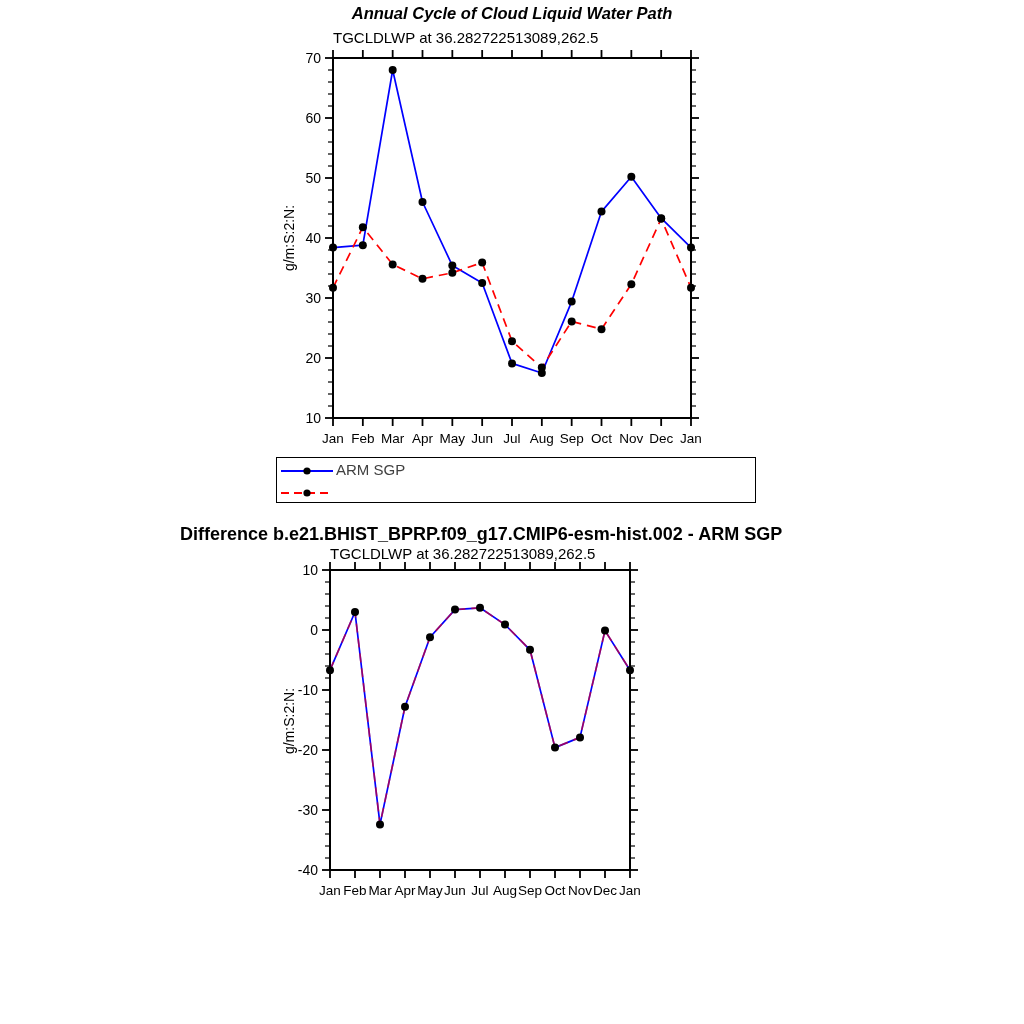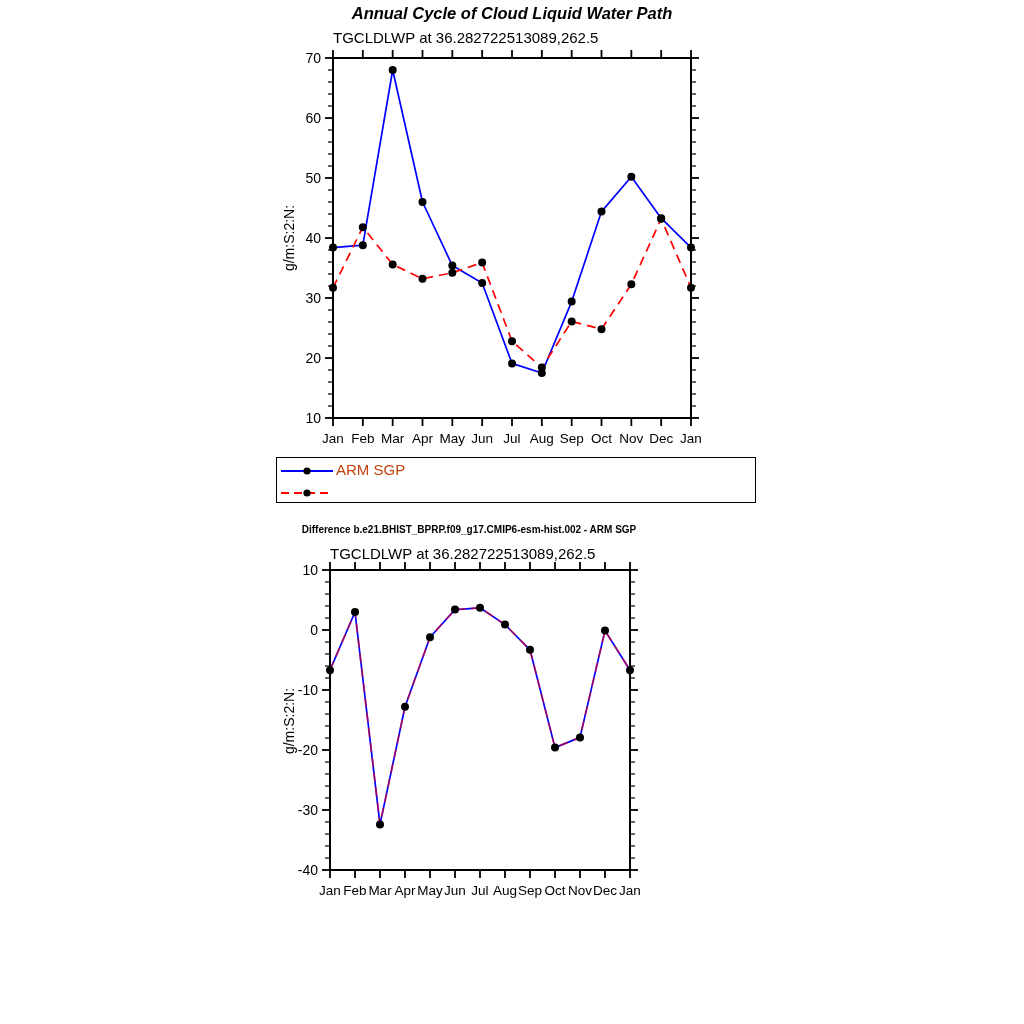--- a/index.html
+++ b/index.html
@@ -20,23 +20,23 @@
     font-size: 16.5px; font-weight: bold; color: #000;
     white-space: nowrap;
     font-style: italic;
   }
   .subtitle1 {
     left: 333px; top: 29px;
     font-size: 15px; color: #000;
     white-space: nowrap;
   }
   .title2 {
-    left: 169px; top: 524px; width: 600px;
+    left: 180px; top: 524px; width: 600px;
     text-align: center;
-    font-size: 10px; font-weight: bold; color: #000;
+    font-size: 18px; font-weight: bold; color: #000;
     white-space: nowrap;
   }
   .subtitle2 {
     left: 330px; top: 545px;
     font-size: 15px; color: #000;
     white-space: nowrap;
   }
   .ylabel {
     font-size: 14px; color: #000;
     white-space: nowrap;
@@ -54,21 +54,21 @@
     border: 1px solid #000;
     display: flex; flex-direction: column; justify-content: center;
     background: #fff;
   }
   .legend-row {
     display: flex; align-items: center;
     height: 22px; padding-left: 3px;
     white-space: nowrap;
   }
   .legend-sample { width: 54px; height: 12px; display: inline-block; flex: 0 0 54px; }
-  .legend-label { font-size: 15px; color: #c2410c; margin-left: 2px; }
+  .legend-label { font-size: 15px; color: #404040; margin-left: 2px; }
 </style>
 </head>
 <body>
 
 <div id="page">
 
   <svg id="plots" width="1024" height="1024">
       <g>
         <rect x="333" y="58" width="358" height="360" fill="none" stroke="#000" stroke-width="2"></rect>
         <g stroke="#000">

